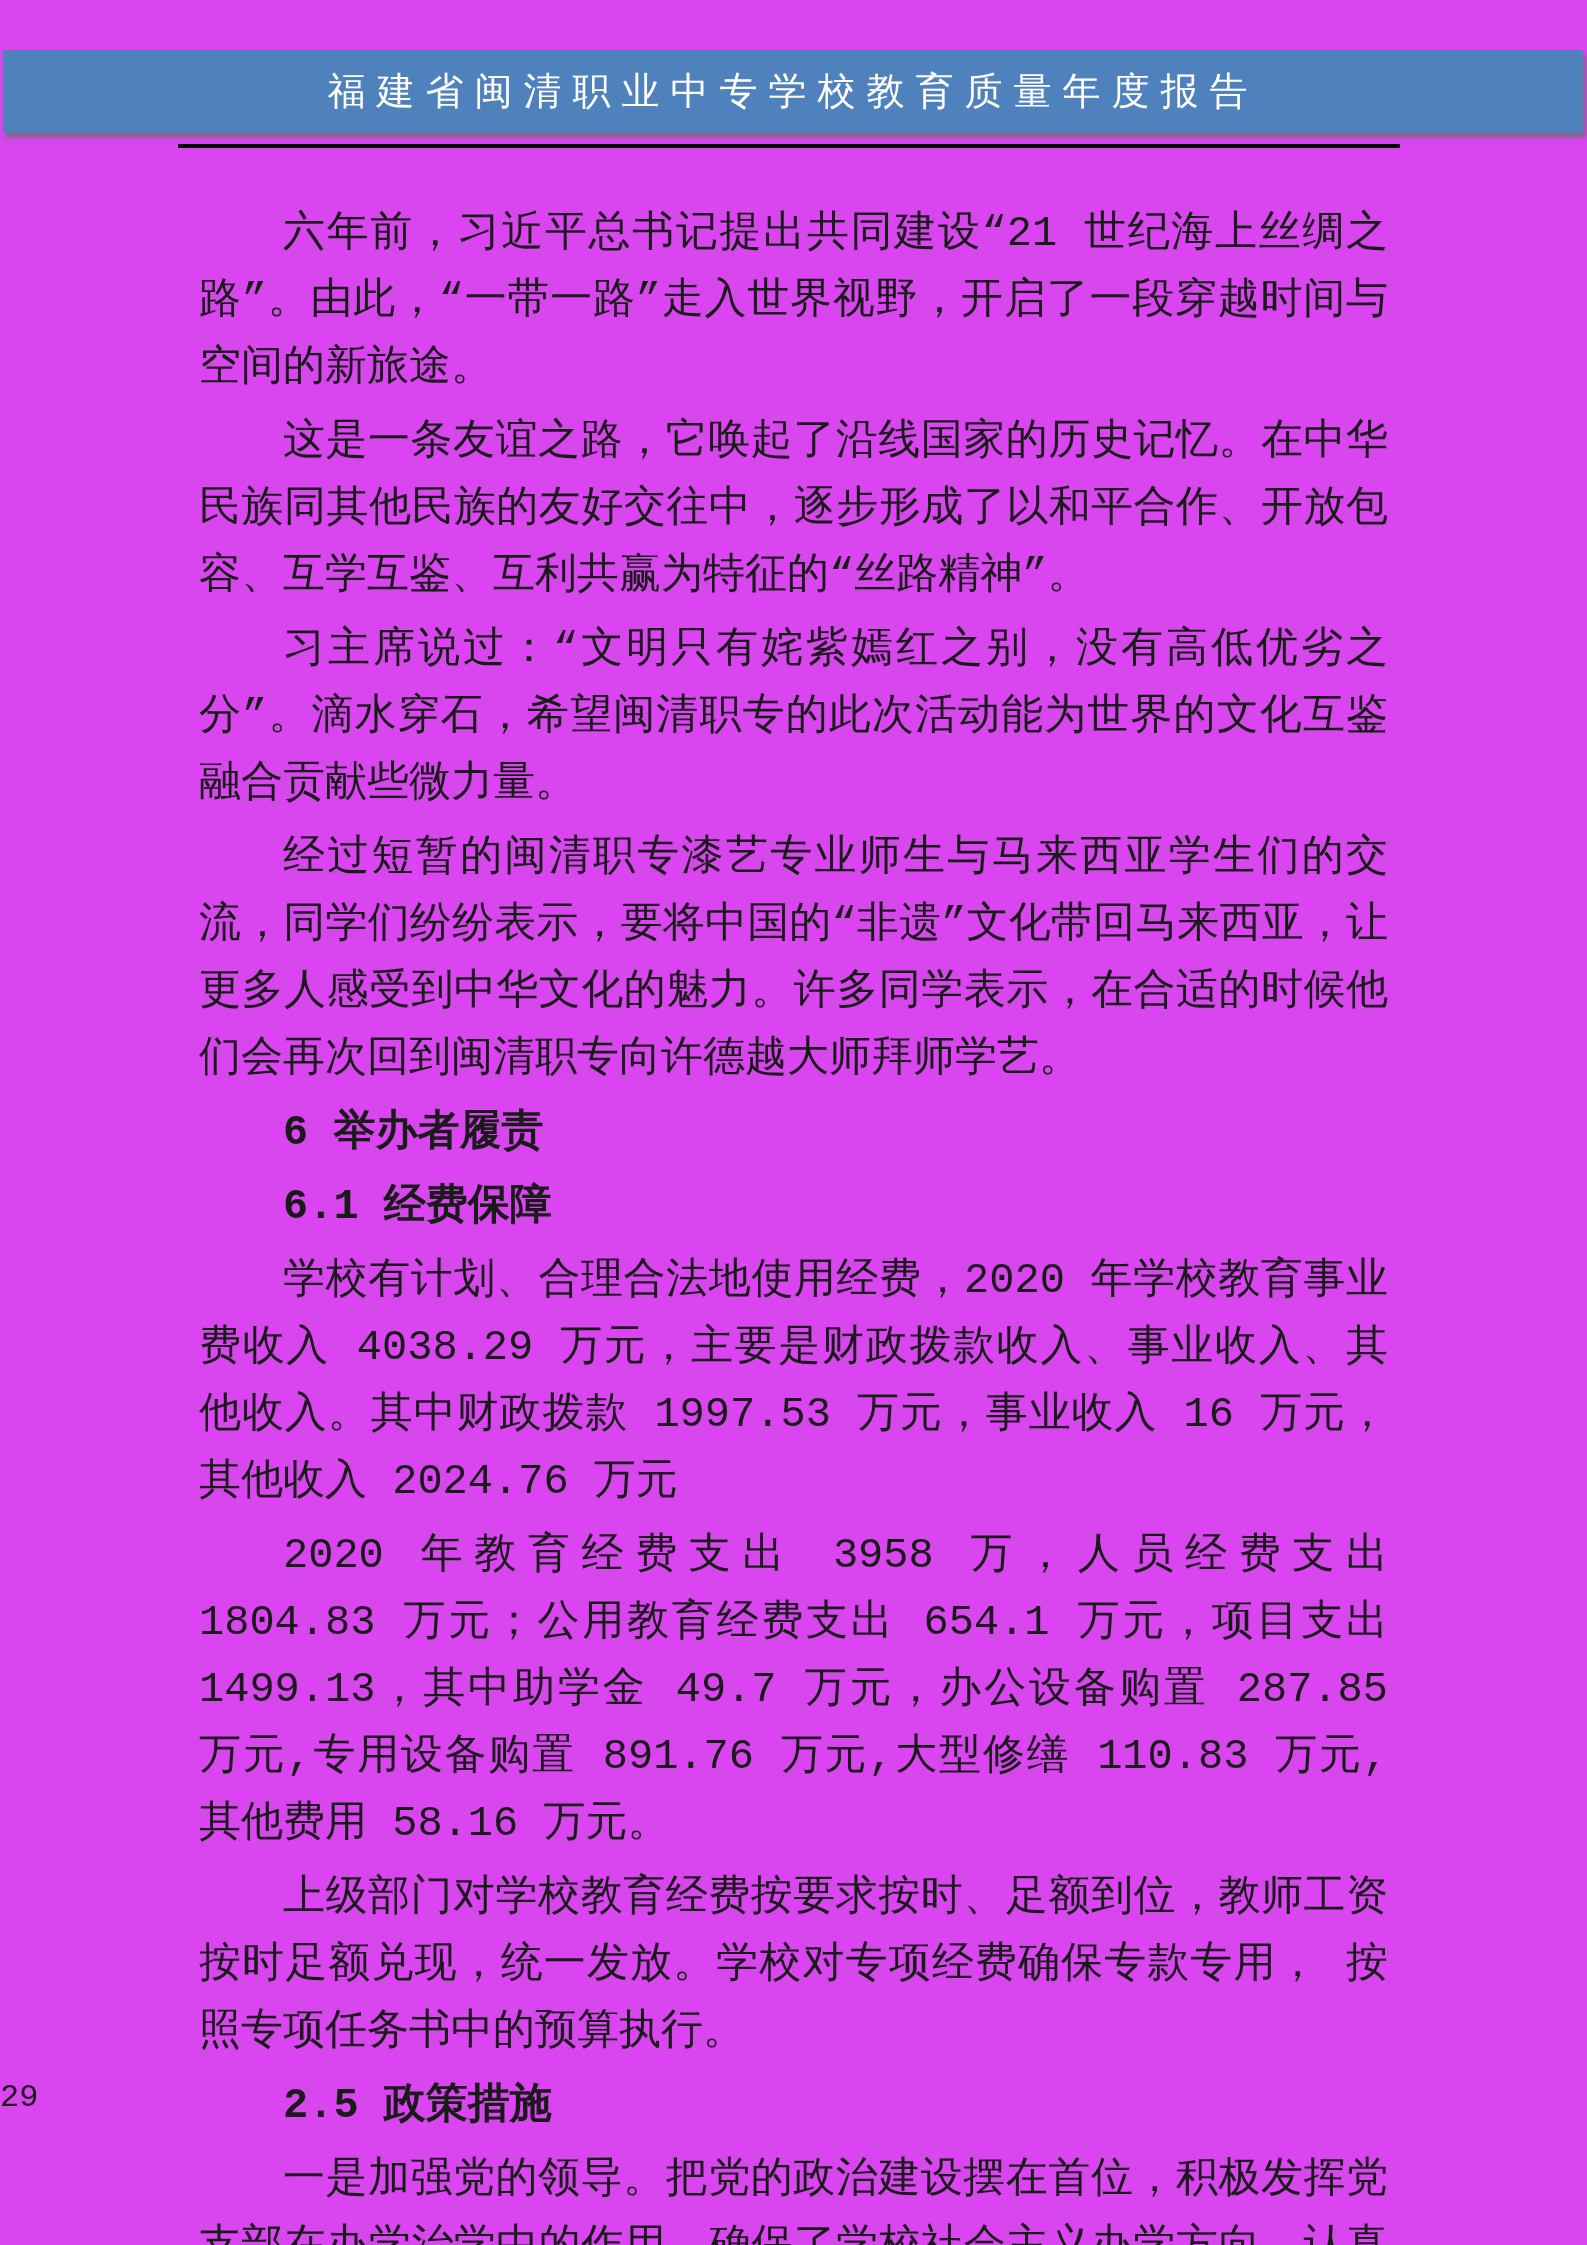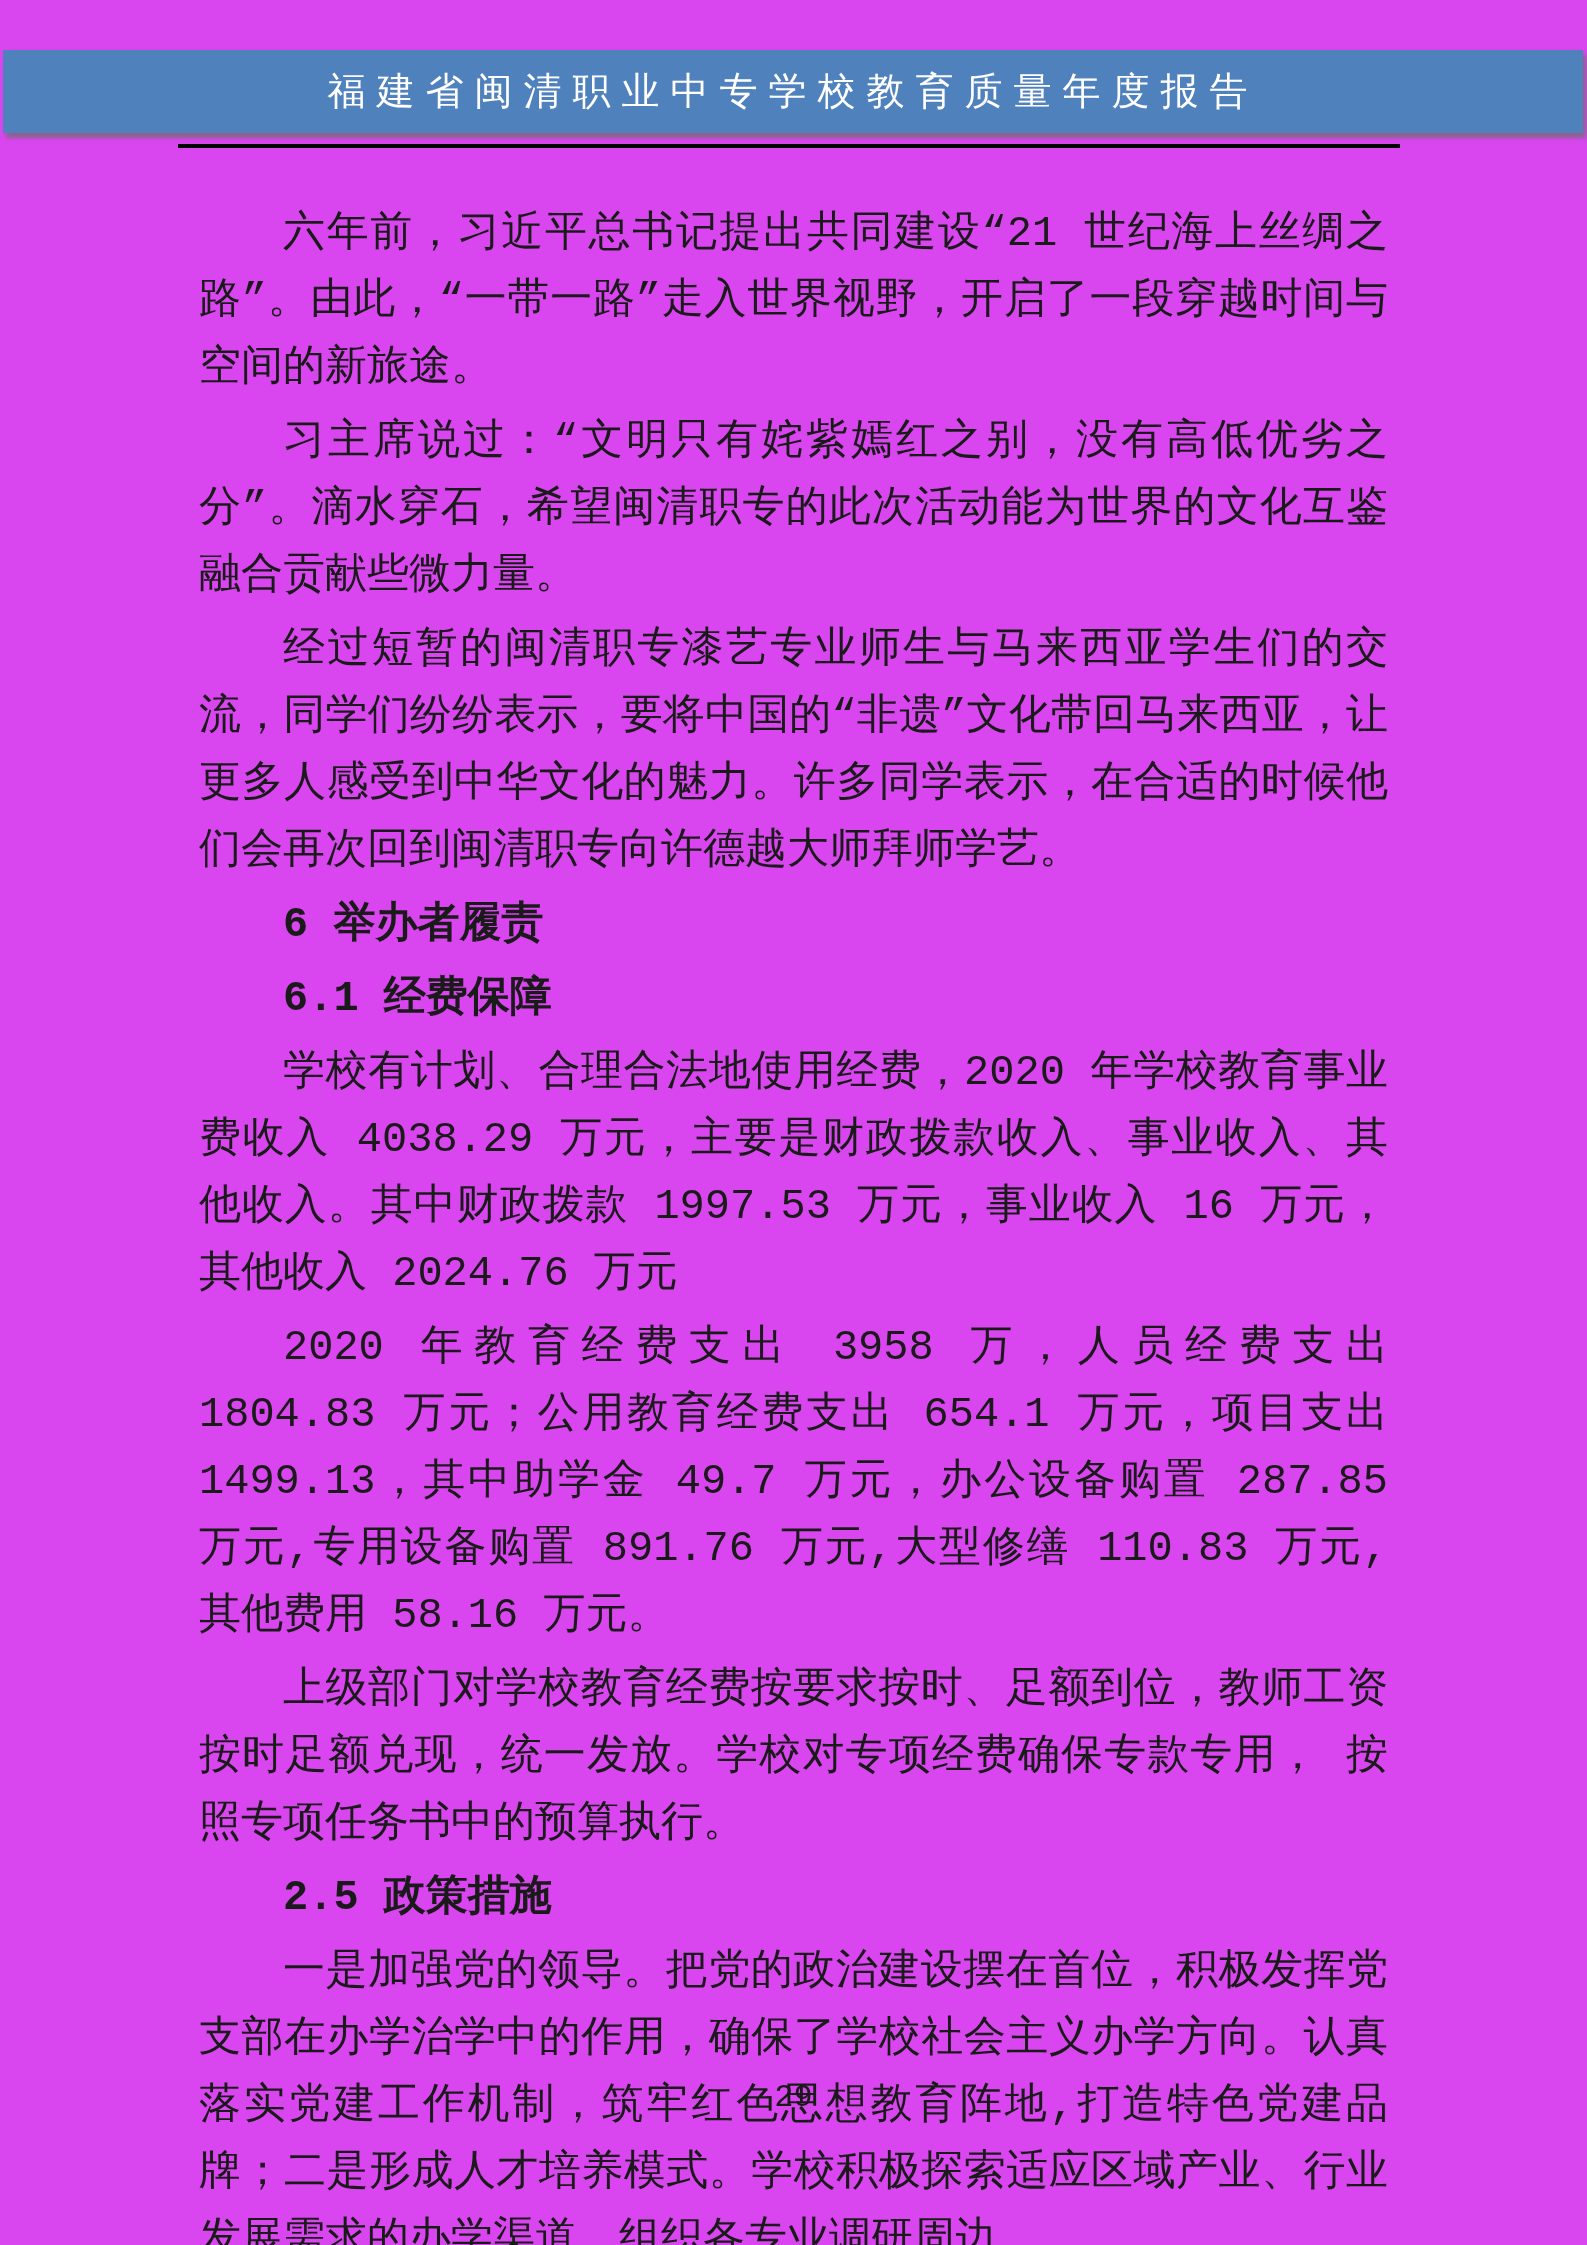--- a/index.html
+++ b/index.html
@@ -50,39 +50,39 @@
     text-align: justify;
     text-justify: inter-character;
   }
   .content .block { margin: 7px; text-indent: 2em; font-size: 42px; }
   .content .heading { font-weight: bold; }
   .page-footer {
     position: absolute;
     left: 0;
     top: 2078px;
     width: 100%;
-    text-align: center;
     font-size: 32px;
     line-height: 40px;
     color: #1a1a1a;
   }
 </style>
 </head>
 <body>
 
 <div class="page">
 
   <header class="banner">
     <h1 class="title">福建省闽清职业中专学校教育质量年度报告</h1>
   </header>
 
   <div class="header-rule"></div>
 
   <main class="content" id="report-body">
       <p class="block paragraph">六年前，习近平总书记提出共同建设“21 世纪海上丝绸之路”。由此，“一带一路”走入世界视野，开启了一段穿越时间与空间的新旅途。</p>
+      <p class="block paragraph">这是一条友谊之路，它唤起了沿线国家的历史记忆。在中华民族同其他民族的友好交往中，逐步形成了以和平合作、开放包容、互学互鉴、互利共赢为特征的“丝路精神”。</p>
       <p class="block paragraph">习主席说过：“文明只有姹紫嫣红之别，没有高低优劣之分”。滴水穿石，希望闽清职专的此次活动能为世界的文化互鉴融合贡献些微力量。</p>
       <p class="block paragraph">经过短暂的闽清职专漆艺专业师生与马来西亚学生们的交流，同学们纷纷表示，要将中国的“非遗”文化带回马来西亚，让更多人感受到中华文化的魅力。许多同学表示，在合适的时候他们会再次回到闽清职专向许德越大师拜师学艺。</p>
       <h2 class="block heading">6 举办者履责</h2>
       <h2 class="block heading">6.1 经费保障</h2>
       <p class="block paragraph">学校有计划、合理合法地使用经费，2020 年学校教育事业费收入 4038.29 万元，主要是财政拨款收入、事业收入、其他收入。其中财政拨款 1997.53 万元，事业收入 16 万元，其他收入 2024.76 万元</p>
       <p class="block paragraph">2020 年教育经费支出 3958 万，人员经费支出 1804.83 万元；公用教育经费支出 654.1 万元，项目支出 1499.13，其中助学金 49.7 万元，办公设备购置 287.85 万元,专用设备购置 891.76 万元,大型修缮 110.83 万元,其他费用 58.16 万元。</p>
       <p class="block paragraph">上级部门对学校教育经费按要求按时、足额到位，教师工资按时足额兑现，统一发放。学校对专项经费确保专款专用， 按照专项任务书中的预算执行。</p>
       <h2 class="block heading">2.5 政策措施</h2>
       <p class="block paragraph">一是加强党的领导。把党的政治建设摆在首位，积极发挥党支部在办学治学中的作用，确保了学校社会主义办学方向。认真落实党建工作机制，筑牢红色思想教育阵地,打造特色党建品牌；二是形成人才培养模式。学校积极探索适应区域产业、行业发展需求的办学渠道，组织各专业调研周边</p>
     </main>

